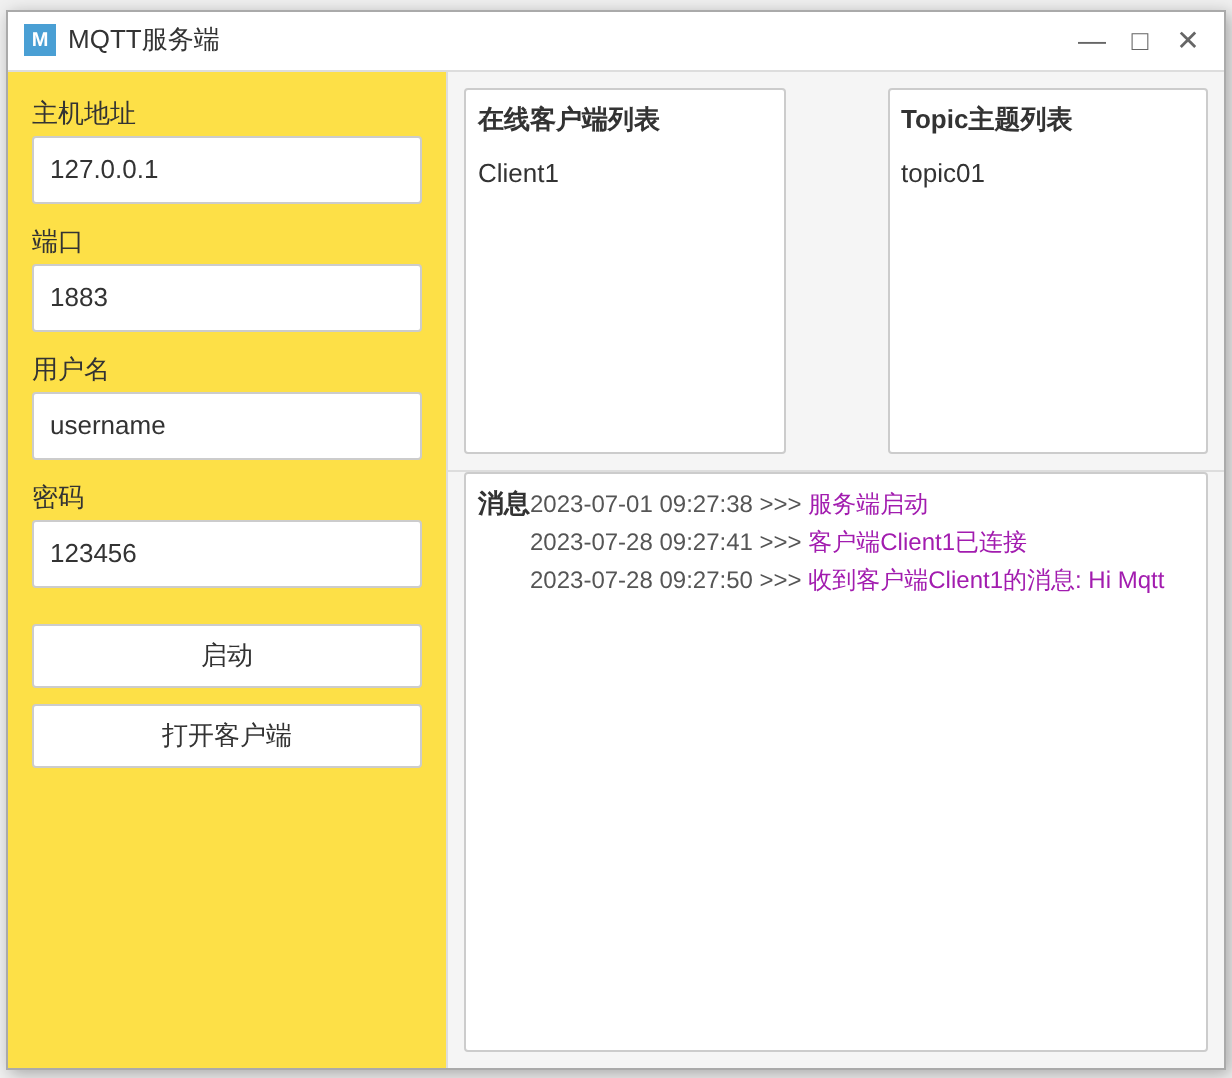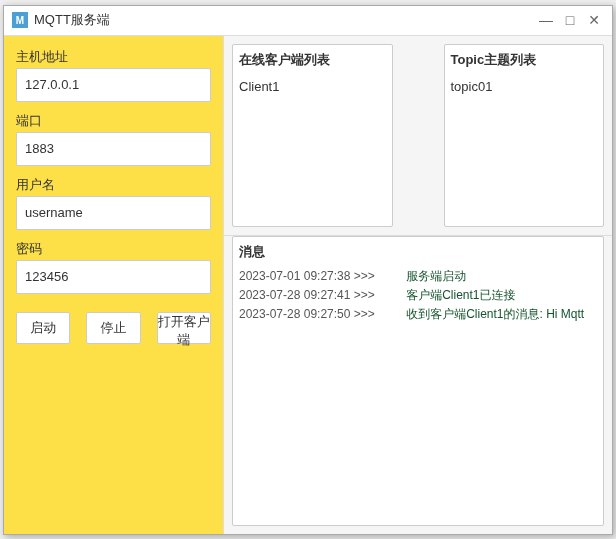--- a/index.html
+++ b/index.html
@@ -158,21 +158,21 @@
     }
 
     .messages-panel {
       flex: 1;
       margin: 0 8px 8px 8px;
       border: 1px solid #ccc;
       background: white;
       border-radius: 2px;
       padding: 6px;
       display: flex;
-      flex-direction: column;
+      flex-direction: row;
       overflow: hidden;
     }
 
     .messages-title {
       font-size: 13px;
       font-weight: bold;
       color: #333;
       margin-bottom: 6px;
     }
 
@@ -186,22 +186,21 @@
     .message-line {
       color: #333;
     }
     .message-line .timestamp {
       color: #555;
     }
     .message-line .arrow {
       color: #555;
     }
     .message-line .msg-text {
-      color: #14532d;
-      margin-left: 28px;
+      color: #a21caf;
     }
   </style>
 </head>
 <body>
 
 <div class="window">
 
   <div class="title-bar">
     <div class="title-bar-icon">
       <span>M</span>
@@ -227,23 +226,22 @@
       </div>
       <div class="field-group">
         <label class="field-label">用户名</label>
         <input class="text-input" type="text" value="username" style="">
       </div>
       <div class="field-group">
         <label class="field-label">密码</label>
         <input class="text-input" type="text" value="123456" style="">
       </div>
 
-      <div style="margin-top: 8px; display: flex; gap: 16px;">
+      <div style="margin-top: 8px; display: flex; flex-direction: column; gap: 4px;">
         <button class="btn">启动</button>
-        <button class="btn">停止</button>
         <button class="btn">打开客户端</button>
       </div>
     </div>
 
     <div class="right-panel">
 
       <div class="top-right">
         <div class="client-list-panel">
           <div class="panel-title">在线客户端列表</div>
           <div class="panel-item">Client1</div>

